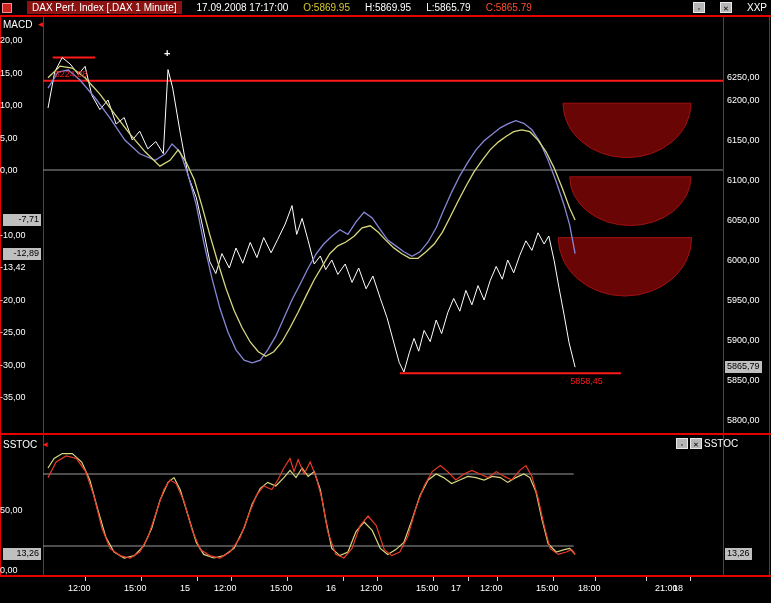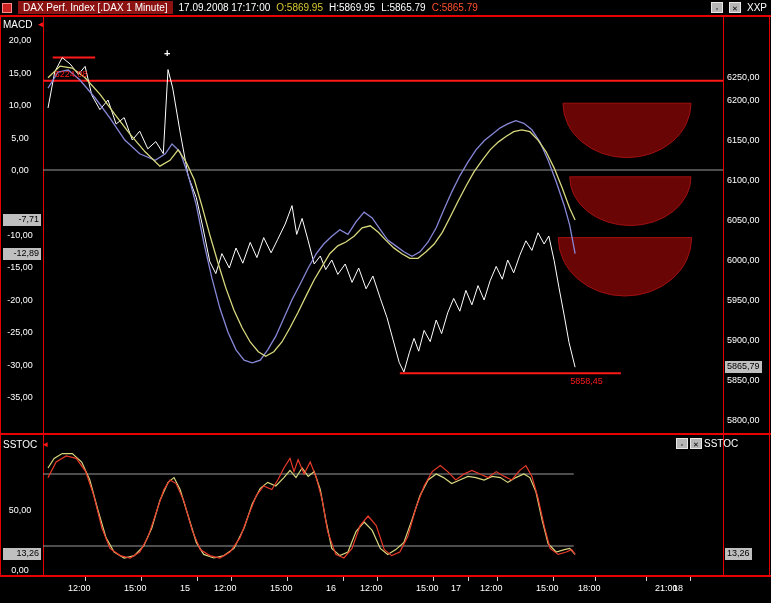--- a/index.html
+++ b/index.html
@@ -1,31 +1,31 @@
 <!DOCTYPE html>
 <html style="--background: #000000; --frame-red: #e60000; --annotation-red: #ff1a1a; --title-strip: #8c1212; --price-line: #ffffff; --macd-line: #8787d8; --signal-line: #d8d87e; --stoch-yellow: #d8d87e; --stoch-red: #e83a2a; --grid: #9a9a9a; --semicircle-fill: #6a0505; --semicircle-edge: #a01010; --axis-text: #ffffff; --tag-bg: #bfbfbf; --open-color: #d8c832; --close-color: #ff5030;"><head>
 <meta charset="utf-8">
 <style>
   *{margin:0;padding:0;box-sizing:border-box;}
   html,body{background:#000;width:771px;height:603px;overflow:hidden;}
   #screen{position:relative;width:771px;height:603px;background:var(--background,#000);
           font-family:"Liberation Sans",sans-serif;color:var(--axis-text,#fff);overflow:hidden;}
   .titlebar{position:absolute;left:0;top:0;width:771px;height:15px;display:flex;align-items:center;
-            gap:6px;font-size:10px;padding-left:2px;white-space:nowrap;}
+            gap:15px;font-size:10px;padding-left:2px;white-space:nowrap;}
   .appicon{width:10px;height:10px;background:#cc2222;border:1px solid #ff8888;display:inline-block;flex:0 0 auto;}
   .tstrip{background:var(--title-strip,#8c1212);color:#fff;padding:1px 5px;font-size:10px;}
   .q.o{color:var(--open-color,#d8c832);} .q.h,.q.l{color:#fff;} .q.c{color:var(--close-color,#ff5030);}
   .spacer{flex:1;}
   .wbtn{width:12px;height:11px;background:#b5b5b5;color:#000;font-size:7px;line-height:11px;text-align:center;
         border:1px solid #e8e8e8;display:inline-block;cursor:default;}
   .pane{color:#fff;font-size:10px;margin-right:4px;}
   .frame{position:absolute;background:var(--frame-red,#e60000);}
   .indlabel{position:absolute;left:3px;font-size:10px;color:#fff;display:flex;gap:4px;align-items:center;z-index:5;}
   .arr{color:var(--annotation-red,#ff1a1a);font-size:8px;}
-  .tick-l{position:absolute;left:0;width:40px;text-align:center;font-size:9px;color:var(--axis-text,#fff);}
+  .tick-l{position:absolute;left:0;width:40px;text-align:left;font-size:9px;color:var(--axis-text,#fff);}
   .tick-r{position:absolute;left:727px;font-size:9px;color:var(--axis-text,#fff);}
   .tag{position:absolute;background:var(--tag-bg,#bfbfbf);color:#000;font-size:9px;line-height:11px;
        height:12px;padding:0 2px;z-index:6;}
   .tag-l{left:3px;width:38px;text-align:right;}
   .tag-r{left:725px;}
   .xtick-mark{position:absolute;top:577px;width:1px;height:4px;background:#cfcfcf;}
   .xtick-label{position:absolute;top:583px;width:34px;font-size:9px;color:var(--axis-text,#fff);}
   .ann-label{position:absolute;font-size:9px;color:var(--annotation-red,#ff1a1a);z-index:7;}
   .marker{position:absolute;color:#fff;font-size:11px;font-weight:bold;z-index:7;}
   svg{position:absolute;display:block;}
@@ -108,21 +108,21 @@
     <div class="tick-r" style="top: 335px;">5900,00</div>
     <div class="tick-r" style="top: 375px;">5850,00</div>
     <div class="tick-r" style="top: 415px;">5800,00</div>
     <div class="tag tag-r" style="top: 361.368px;">5865,79</div>
     <div class="tick-l" style="top: 35.182px;">20,00</div>
     <div class="tick-l" style="top: 67.6365px;">15,00</div>
     <div class="tick-l" style="top: 100.091px;">10,00</div>
     <div class="tick-l" style="top: 132.546px;">5,00</div>
     <div class="tick-l" style="top: 165px;">0,00</div>
     <div class="tick-l" style="top: 229.909px;">-10,00</div>
-    <div class="tick-l" style="top: 262.363px;">-15,00</div>
+    <div class="tick-l" style="top: 262.363px;">-13,42</div>
     <div class="tick-l" style="top: 294.818px;">-20,00</div>
     <div class="tick-l" style="top: 327.272px;">-25,00</div>
     <div class="tick-l" style="top: 359.727px;">-30,00</div>
     <div class="tick-l" style="top: 392.182px;">-35,00</div>
     <div class="tag tag-l" style="top: 214.045px;">-7,71</div>
     <div class="tag tag-l" style="top: 247.668px;">-12,89</div>
     <div class="xtick-mark" style="left: 85px;"></div>
     <div class="xtick-label" style="left: 68px;">12:00</div>
     <div class="xtick-mark" style="left: 141px;"></div>
     <div class="xtick-label" style="left: 124px;">15:00</div>

